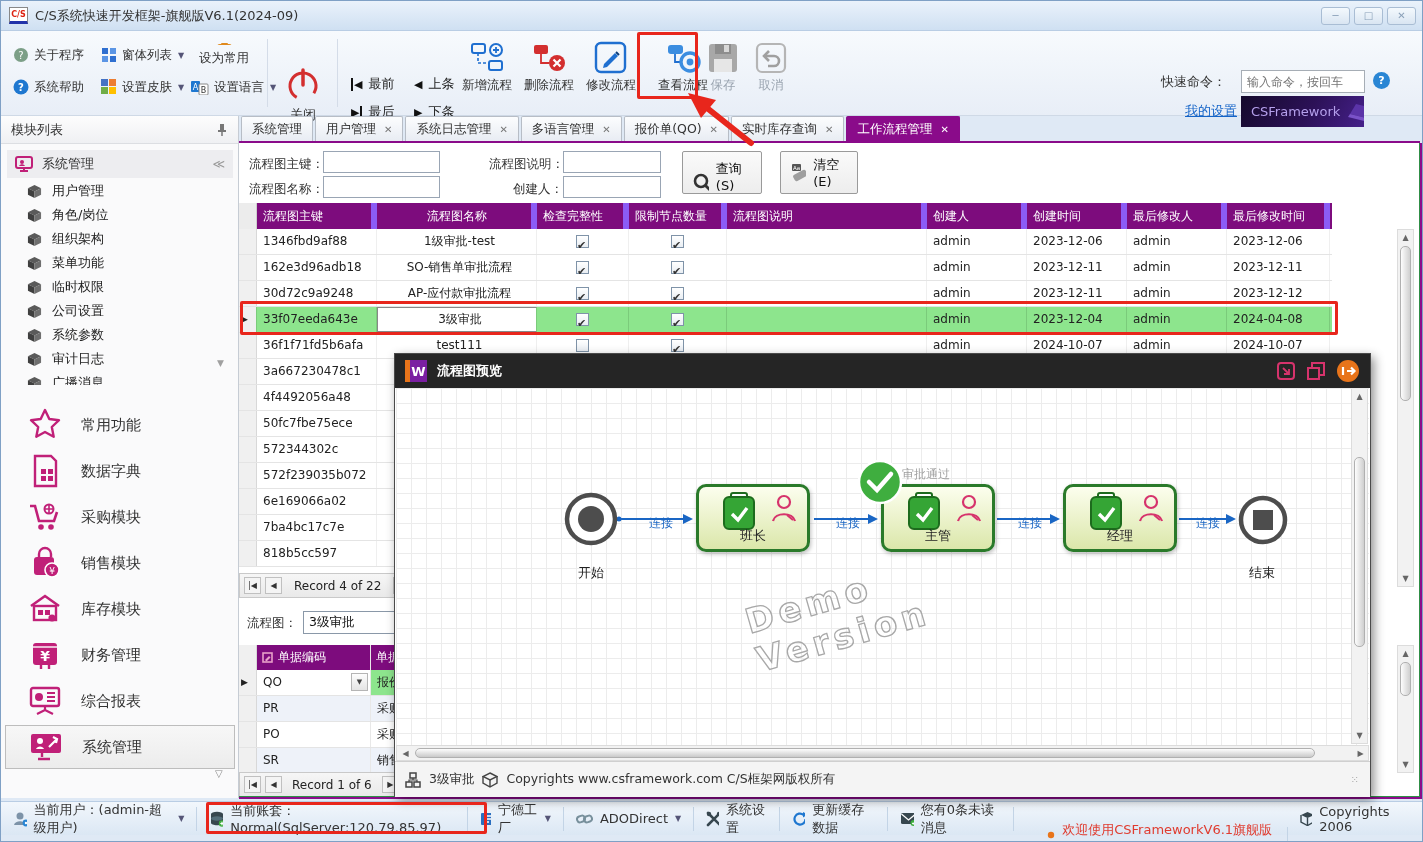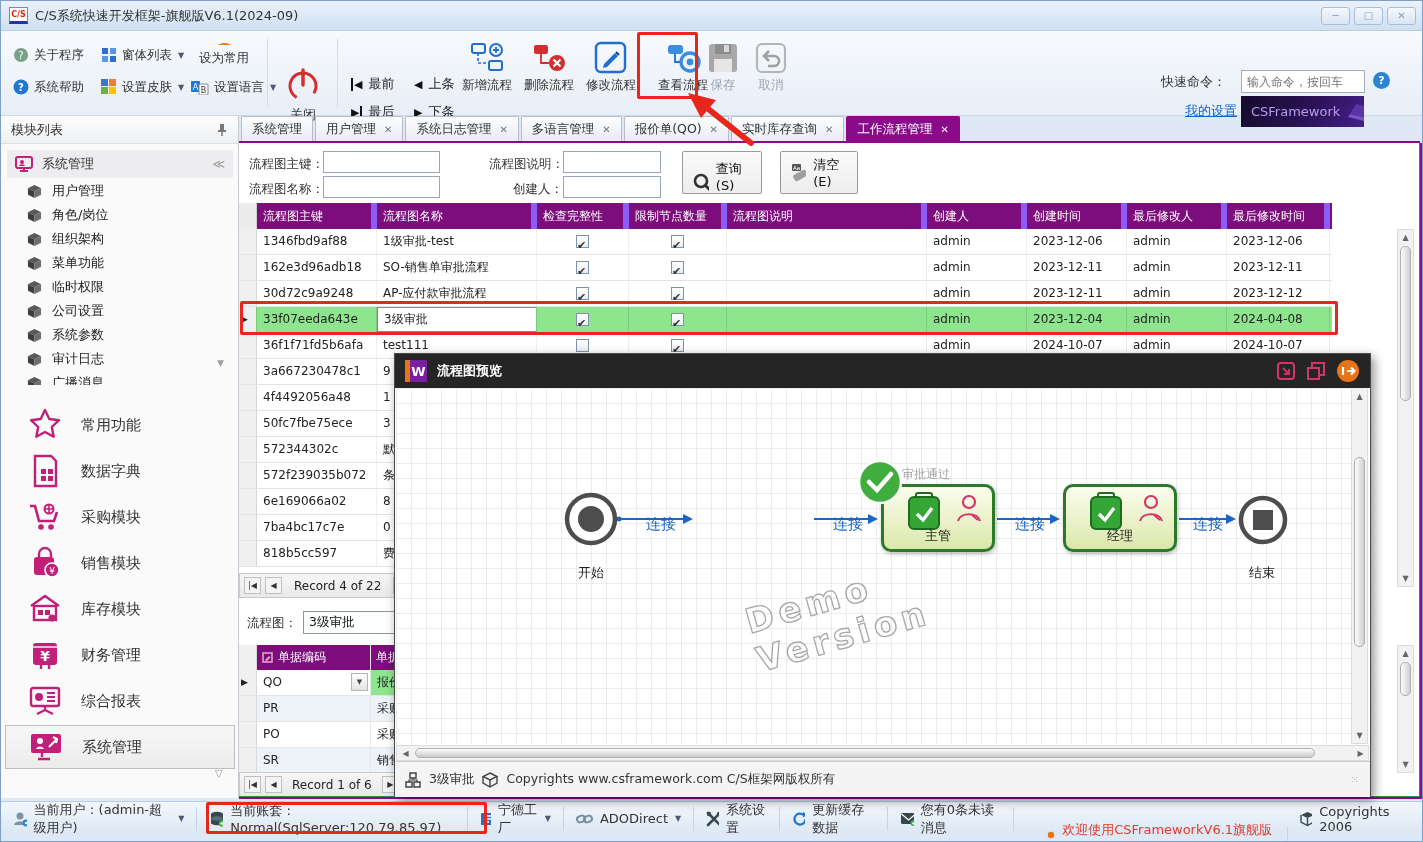--- a/index.html
+++ b/index.html
@@ -62,21 +62,21 @@
   .ghead{display:flex;height:26px;background:#7d0c7d;color:#fff;font-size:12px;}
   .ghead .hc{line-height:26px;padding-left:6px;border-right:6px solid #8b5cf6;overflow:hidden;white-space:nowrap;}
   .ghead .hc.ind{background:#ececec;border-right:1px solid #cfcfcf;}
   .trow{display:flex;height:26px;background:#fff;border-bottom:1px solid #e4e4e4;font-size:12px;color:#222;}
   .trow.sel{background:#8de58d;}
   .tc{padding-left:6px;line-height:25px;overflow:hidden;white-space:nowrap;border-right:1px solid #efefef;}
   .trow.sel .tc{border-right-color:#7bcb7b;}
   .tc.ctr{text-align:center;padding-left:0;}
   .tc.namecell{background:#fff;border:1px solid #888;line-height:23px;}
   .w0{width:18px;background:#f0f0f0;border-right:1px solid #d8d8d8;padding-left:2px;font-size:9px;color:#222;}
-  .w1{width:120px;} .w2{width:160px;} .w3{width:92px;} .w4{width:98px;} .w5{width:200px;}
+  .w1{width:120px;} .w2{width:160px;text-align:center;} .w3{width:92px;} .w4{width:98px;} .w5{width:200px;}
   .w6{width:100px;} .w7{width:100px;} .w8{width:100px;} .w9{width:103px;}
   .cb{display:inline-block;width:13px;height:13px;margin-top:6px;border:1px solid #7f93a8;background:linear-gradient(#fff,#e9eef3);position:relative;}
   .cb.on::after{content:"✔";position:absolute;left:0px;top:-3px;font-size:11px;color:#333;}
 
   .recnav{position:absolute;height:25px;background:linear-gradient(#f6f6f6,#e9e9e9);border:1px solid #c9c9c9;display:flex;align-items:center;gap:4px;padding:0 4px;font-size:12px;color:#222;}
   .rnbtn{width:17px;height:17px;background:#f4f4f4;border:1px solid #c0c0c0;font-size:8px;color:#333;display:flex;align-items:center;justify-content:center;}
 
   .flowfield-label{position:absolute;left:246px;top:614px;font-size:12.5px;color:#333;}
   .flowfield-input{position:absolute;left:302px;top:610px;width:200px;height:23px;border:1px solid #8a98a8;background:#fff;font-size:12.5px;padding:2px 5px;color:#111;}
 
@@ -103,21 +103,21 @@
   .modal{position:absolute;left:393px;top:352px;width:977px;height:443px;background:#fff;border:1px solid #4a4a4a;box-shadow:3px 4px 10px rgba(0,0,0,.45);z-index:20;}
   .mtitle{position:absolute;left:0;top:0;width:100%;height:34px;background:#252525;display:flex;align-items:center;padding:0 10px;gap:10px;}
   .mtitle .wicon{width:22px;height:22px;background:#7b1fa2;border-left:5px solid #e8741a;color:#fff;font-size:13px;font-weight:bold;display:flex;align-items:center;justify-content:center;}
   .mtitle .mt{color:#fff;font-size:13px;font-weight:bold;}
   .mticons{margin-left:auto;display:flex;align-items:center;gap:10px;}
   .mcontent{position:absolute;left:1px;top:34px;width:973px;height:357px;background:#fff;overflow:hidden;
     background-image:linear-gradient(#ececec 1px,transparent 1px),linear-gradient(90deg,#ececec 1px,transparent 1px);
     background-size:15px 15px;}
   .fnode{position:absolute;width:114px;height:68px;border:3px solid #2a7a2a;border-radius:10px;background:linear-gradient(#fcfeee,#dbe7aa);box-shadow:1px 2px 4px rgba(0,0,0,.25);}
   .fnode .nlabel{position:absolute;left:0;bottom:4px;width:100%;text-align:center;font-size:13px;color:#222;}
-  .flabel{position:absolute;font-size:15px;color:#1a66c4;width:44px;text-align:center;}
+  .flabel{position:absolute;font-size:12px;color:#1a66c4;width:44px;text-align:center;}
   .slabel{position:absolute;font-size:13px;color:#222;width:60px;text-align:center;}
   .badgelabel{position:absolute;left:506px;top:78px;font-size:12px;color:#9e9e9e;}
   .watermark{position:absolute;left:350px;top:172px;width:300px;font-size:34px;font-weight:bold;letter-spacing:5px;color:transparent;-webkit-text-stroke:1.3px #a8a8a8;transform:rotate(-16deg);}
   .mfooter{position:absolute;left:0;top:407px;width:100%;height:36px;background:#f4f4f4;border-top:1px solid #cfcfcf;display:flex;align-items:center;gap:8px;padding:0 10px;font-size:12.5px;color:#333;}
   .grip{margin-left:auto;color:#aaa;font-size:10px;letter-spacing:1px;}
 
   
   .redbox{position:absolute;border:3px solid #e8261c;border-radius:2px;z-index:30;pointer-events:none;}
 
   
@@ -805,20 +805,33 @@
         <line x1="783" y1="131" x2="832" y2="131" stroke="#1a66c4" stroke-width="1.8"></line>
           <polygon points="840,131 830,126 830,136" fill="#1a66c4"></polygon>
       </svg>
 
       <svg class="abs" style="left:167px;top:103px;" width="56" height="56">
           <circle cx="28" cy="28" r="24" fill="#fff" stroke="#4d4d4d" stroke-width="4.5"></circle>
           <circle cx="28" cy="28" r="13" fill="#4d4d4d"></circle>
         </svg>
       <div class="slabel" style="left:165px;top:176px;">开始</div>
 
+      <div class="fnode" style="left:300px;top:96px;">
+        <svg class="abs" style="left:22px;top:5px;" width="36" height="40">
+            <rect x="10" y="1" width="16" height="8" rx="2" fill="#fff" stroke="#1d6b1d" stroke-width="2"></rect>
+            <rect x="3" y="5" width="30" height="32" rx="5" fill="#35a535" stroke="#1d6b1d" stroke-width="2"></rect>
+            <path d="M11 22l6 6 9-12" fill="none" stroke="#fff" stroke-width="3.4"></path>
+          </svg>
+        <svg class="abs" style="left:70px;top:6px;" width="28" height="30">
+            <circle cx="15" cy="9" r="6" fill="none" stroke="#d6336c" stroke-width="2.2"></circle>
+            <path d="M4 28c2-9 20-9 22 0" fill="none" stroke="#d6336c" stroke-width="2.2"></path>
+            <path d="M18 22l6 5" stroke="#d6336c" stroke-width="2"></path>
+          </svg>
+        <div class="nlabel">班长</div>
+      </div>
 
       <div class="fnode" style="left:485px;top:96px;">
         <svg class="abs" style="left:22px;top:5px;" width="36" height="40">
             <rect x="10" y="1" width="16" height="8" rx="2" fill="#fff" stroke="#1d6b1d" stroke-width="2"></rect>
             <rect x="3" y="5" width="30" height="32" rx="5" fill="#35a535" stroke="#1d6b1d" stroke-width="2"></rect>
             <path d="M11 22l6 6 9-12" fill="none" stroke="#fff" stroke-width="3.4"></path>
           </svg>
         <svg class="abs" style="left:70px;top:6px;" width="28" height="30">
             <circle cx="15" cy="9" r="6" fill="none" stroke="#d6336c" stroke-width="2.2"></circle>
             <path d="M4 28c2-9 20-9 22 0" fill="none" stroke="#d6336c" stroke-width="2.2"></path>

